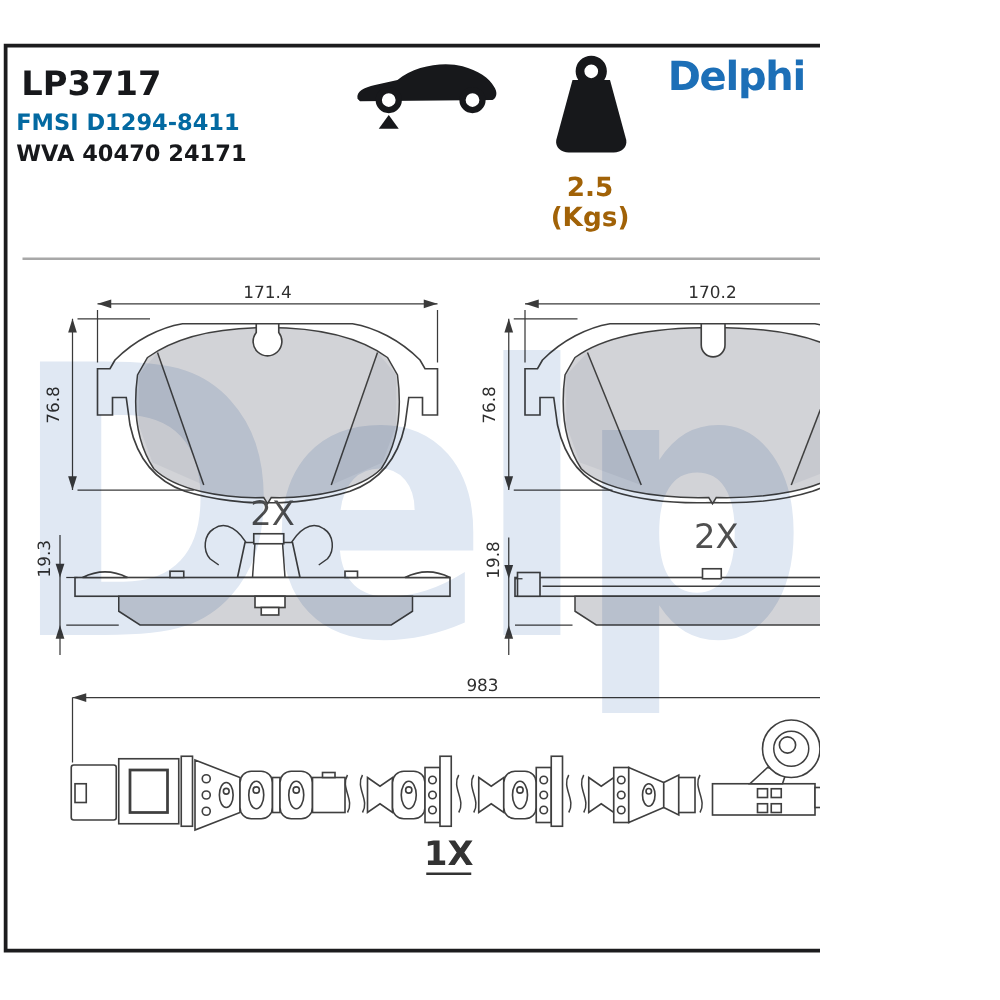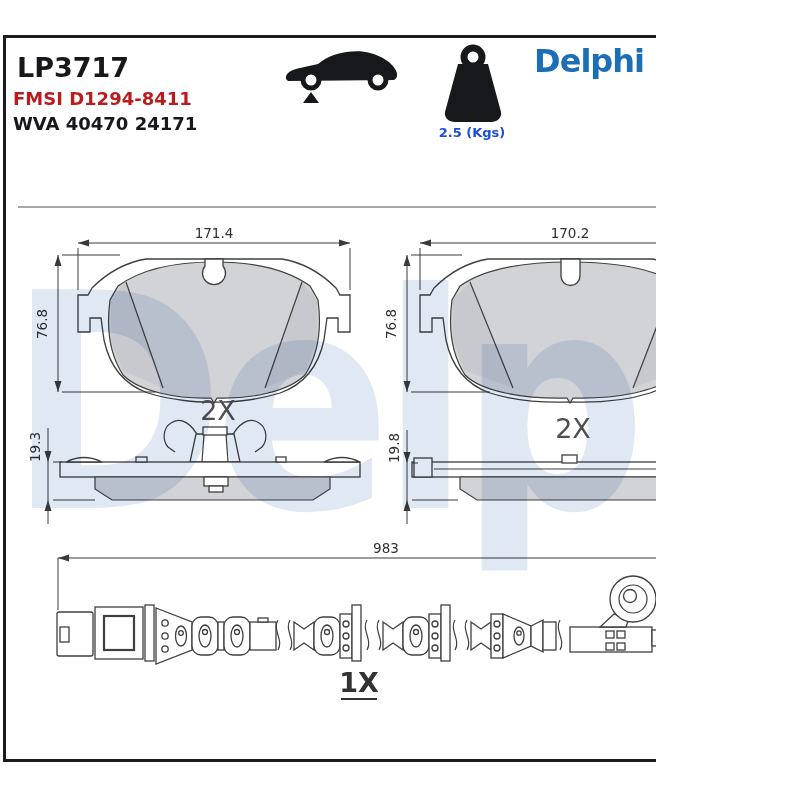--- a/index.html
+++ b/index.html
@@ -3,26 +3,26 @@
 <meta charset="utf-8">
 <style>
   html,body{margin:0;padding:0;background:#ffffff;}
   #page{position:relative;width:656px;height:800px;background:#ffffff;overflow:hidden;
         font-family:"DejaVu Sans",sans-serif;}
   
   #frame{position:absolute;left:3px;top:35px;width:788px;height:721px;
          border:3px solid #1c1c1e;z-index:6;pointer-events:none;}
   
   .part-number{position:absolute;left:17px;top:52px;font-size:27px;font-weight:bold;color:#17181b;z-index:3;}
-  .ref-line1{position:absolute;left:13px;top:88px;font-size:18px;font-weight:bold;color:#b91c1c;z-index:3;}
+  .ref-line1{position:absolute;left:13px;top:88px;font-size:18px;font-weight:bold;color:#0369a1;z-index:3;}
   .ref-line2{position:absolute;left:13px;top:113px;font-size:18px;font-weight:bold;color:#17181b;z-index:3;}
   .brand{position:absolute;right:12px;top:42px;font-size:32px;font-weight:bold;color:#1c6fb7;
          letter-spacing:-1px;z-index:3;}
-  .weight-label{position:absolute;left:424px;top:125px;width:96px;text-align:center;
-                font-size:13px;font-weight:bold;color:#1d4ed8;z-index:3;}
+  .weight-label{position:absolute;left:424px;top:138px;width:96px;text-align:center;
+                font-size:21px;font-weight:bold;color:#a16207;z-index:3;}
   #car-icon{position:absolute;left:282px;top:42px;z-index:3;}
   #weight-icon{position:absolute;left:433px;top:44px;z-index:3;}
   #header-divider{position:absolute;left:18px;top:206px;width:765px;height:0;
                   border-top:2px solid #a8a8a8;z-index:2;}
   
   #watermark{position:absolute;left:8px;top:231px;z-index:4;white-space:nowrap;
              font-size:300px;font-weight:bold;line-height:1.16;color:#e0e8f3;
              letter-spacing:-12px;transform:scaleX(0.87);transform-origin:left top;
              mix-blend-mode:multiply;pointer-events:none;}
   #drawing-svg{position:absolute;left:0;top:0;z-index:1;}

